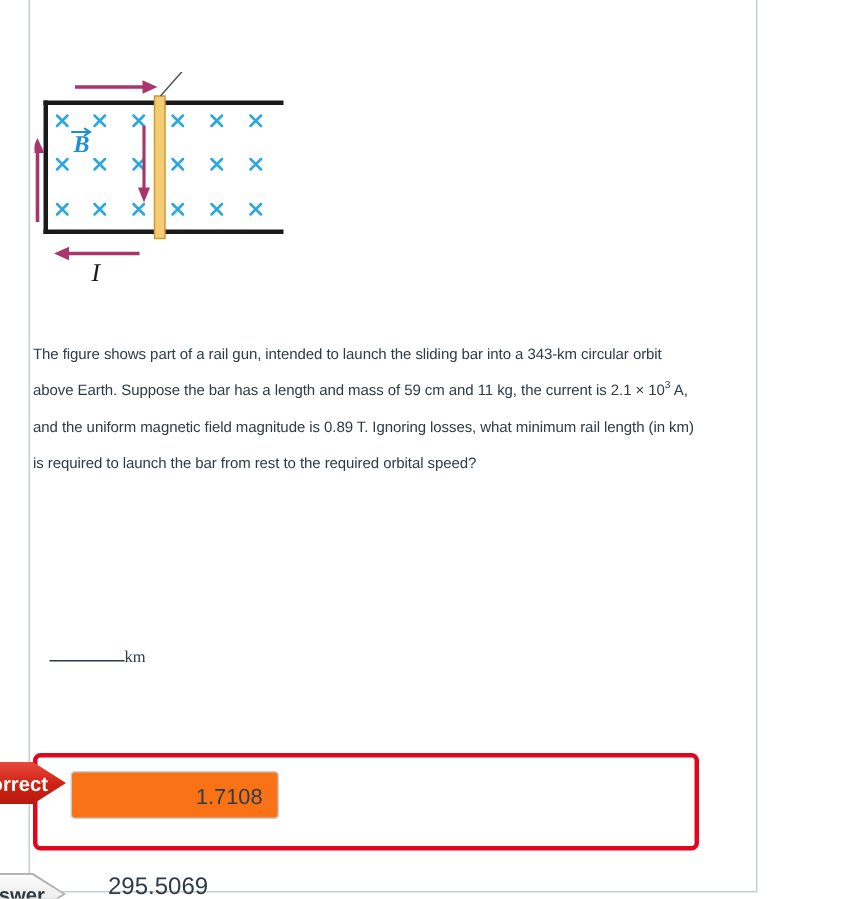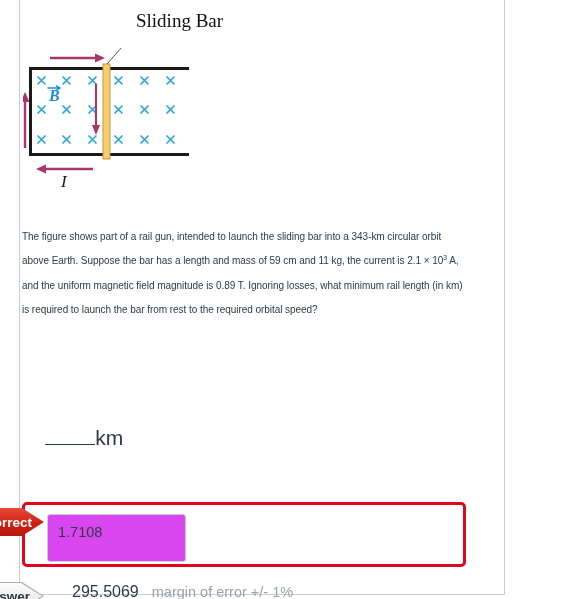--- a/index.html
+++ b/index.html
@@ -59,22 +59,22 @@
   .question-text sup {
     font-size: 0.68em;
     vertical-align: super;
     line-height: 0;
   }
 
   .answer-blank-line {
     position: absolute;
     left: 22px;
     top: 405px;
-    font-family: Liberation Sans, sans-serif;
-    font-size: 21px;
+    font-family: Liberation Serif, serif;
+    font-size: 11px;
     line-height: 22px;
     color: #2d3b45;
     white-space: pre;
   }
   .blank-rule {
     display: inline-block;
     width: 50px;
     border-bottom: 1.5px solid #2d3b45;
     height: 11px;
     vertical-align: baseline;
@@ -92,30 +92,31 @@
     border-radius: 5px;
     box-sizing: border-box;
     background: #ffffff;
   }
 
   .answer-input {
     position: absolute;
     left: 47px;
     top: 514px;
     width: 139px;
-    height: 48px;
-    box-sizing: border-box;
-    background: #d946ef;
+    height: 32px;
+    box-sizing: border-box;
+    background: #f97316;
     border: 1px solid #c7cdd1;
     border-radius: 3px;
     font-family: "Liberation Sans", sans-serif;
     font-size: 14.5px;
     color: #2d3b45;
     padding: 0 10px;
     line-height: 34px;
+    text-align: right;
   }
 
   
   .badge {
     position: absolute;
     height: 28px;
     box-sizing: border-box;
     font-family: "Liberation Sans", sans-serif;
     font-size: 13.5px;
     font-weight: bold;
@@ -285,23 +286,20 @@
         <path d="M73 36 L73 78" stroke-width="2.1" stroke-linecap="butt"></path>
         <path d="M69 77 L73 87 L77 77 Z" stroke="none"></path>
       </g>
 
       <text x="38" y="139" font-family="'Liberation Serif', serif" font-size="17" font-style="italic" fill="#1a1a1a">I</text>
 
       <path d="M84 16 L99 -1 L121 -1" stroke="#555555" stroke-width="1" fill="none"></path>
       <path d="M82 18.5 L88.5 8.5 L85 14 Z" fill="#555555" stroke="none"></path>
     </svg>
 
-    <div style="position:absolute; left:113px; top:-38px;
-                font-family:'Liberation Serif', serif; font-size:19px;
-                color:#111111; white-space:nowrap;">Sliding Bar</div>
   </div>
 
   <div class="question-text">
     <span>The figure shows part of a rail gun, intended to launch the sliding bar into a 343-km circular orbit above Earth. Suppose the bar has a length and mass of 59 cm and 11 kg, the current is 2.1 × 10</span><sup>3</sup><span> A, and the uniform magnetic field magnitude is 0.89 T. Ignoring losses, what minimum rail length (in km) is required to launch the bar from rest to the required orbital speed?</span>
   </div>
 
   <div class="answer-blank-line">
     <span class="blank-rule"></span><span class="unit-label">km</span>
   </div>
 
@@ -309,16 +307,15 @@
 
   <div class="answer-input">1.7108</div>
 
   <div class="badge badge-incorrect">Incorrect</div>
 
   <div class="badge-correct-outline"></div>
   <div class="badge-correct-inner">Correct answer</div>
 
   <div class="correct-answer-row">
     <span class="correct-answer-value">295.5069</span>
-    <span class="correct-answer-margin">margin of error +/- 1%</span>
   </div>
 
 </div>
 
 </body></html>

